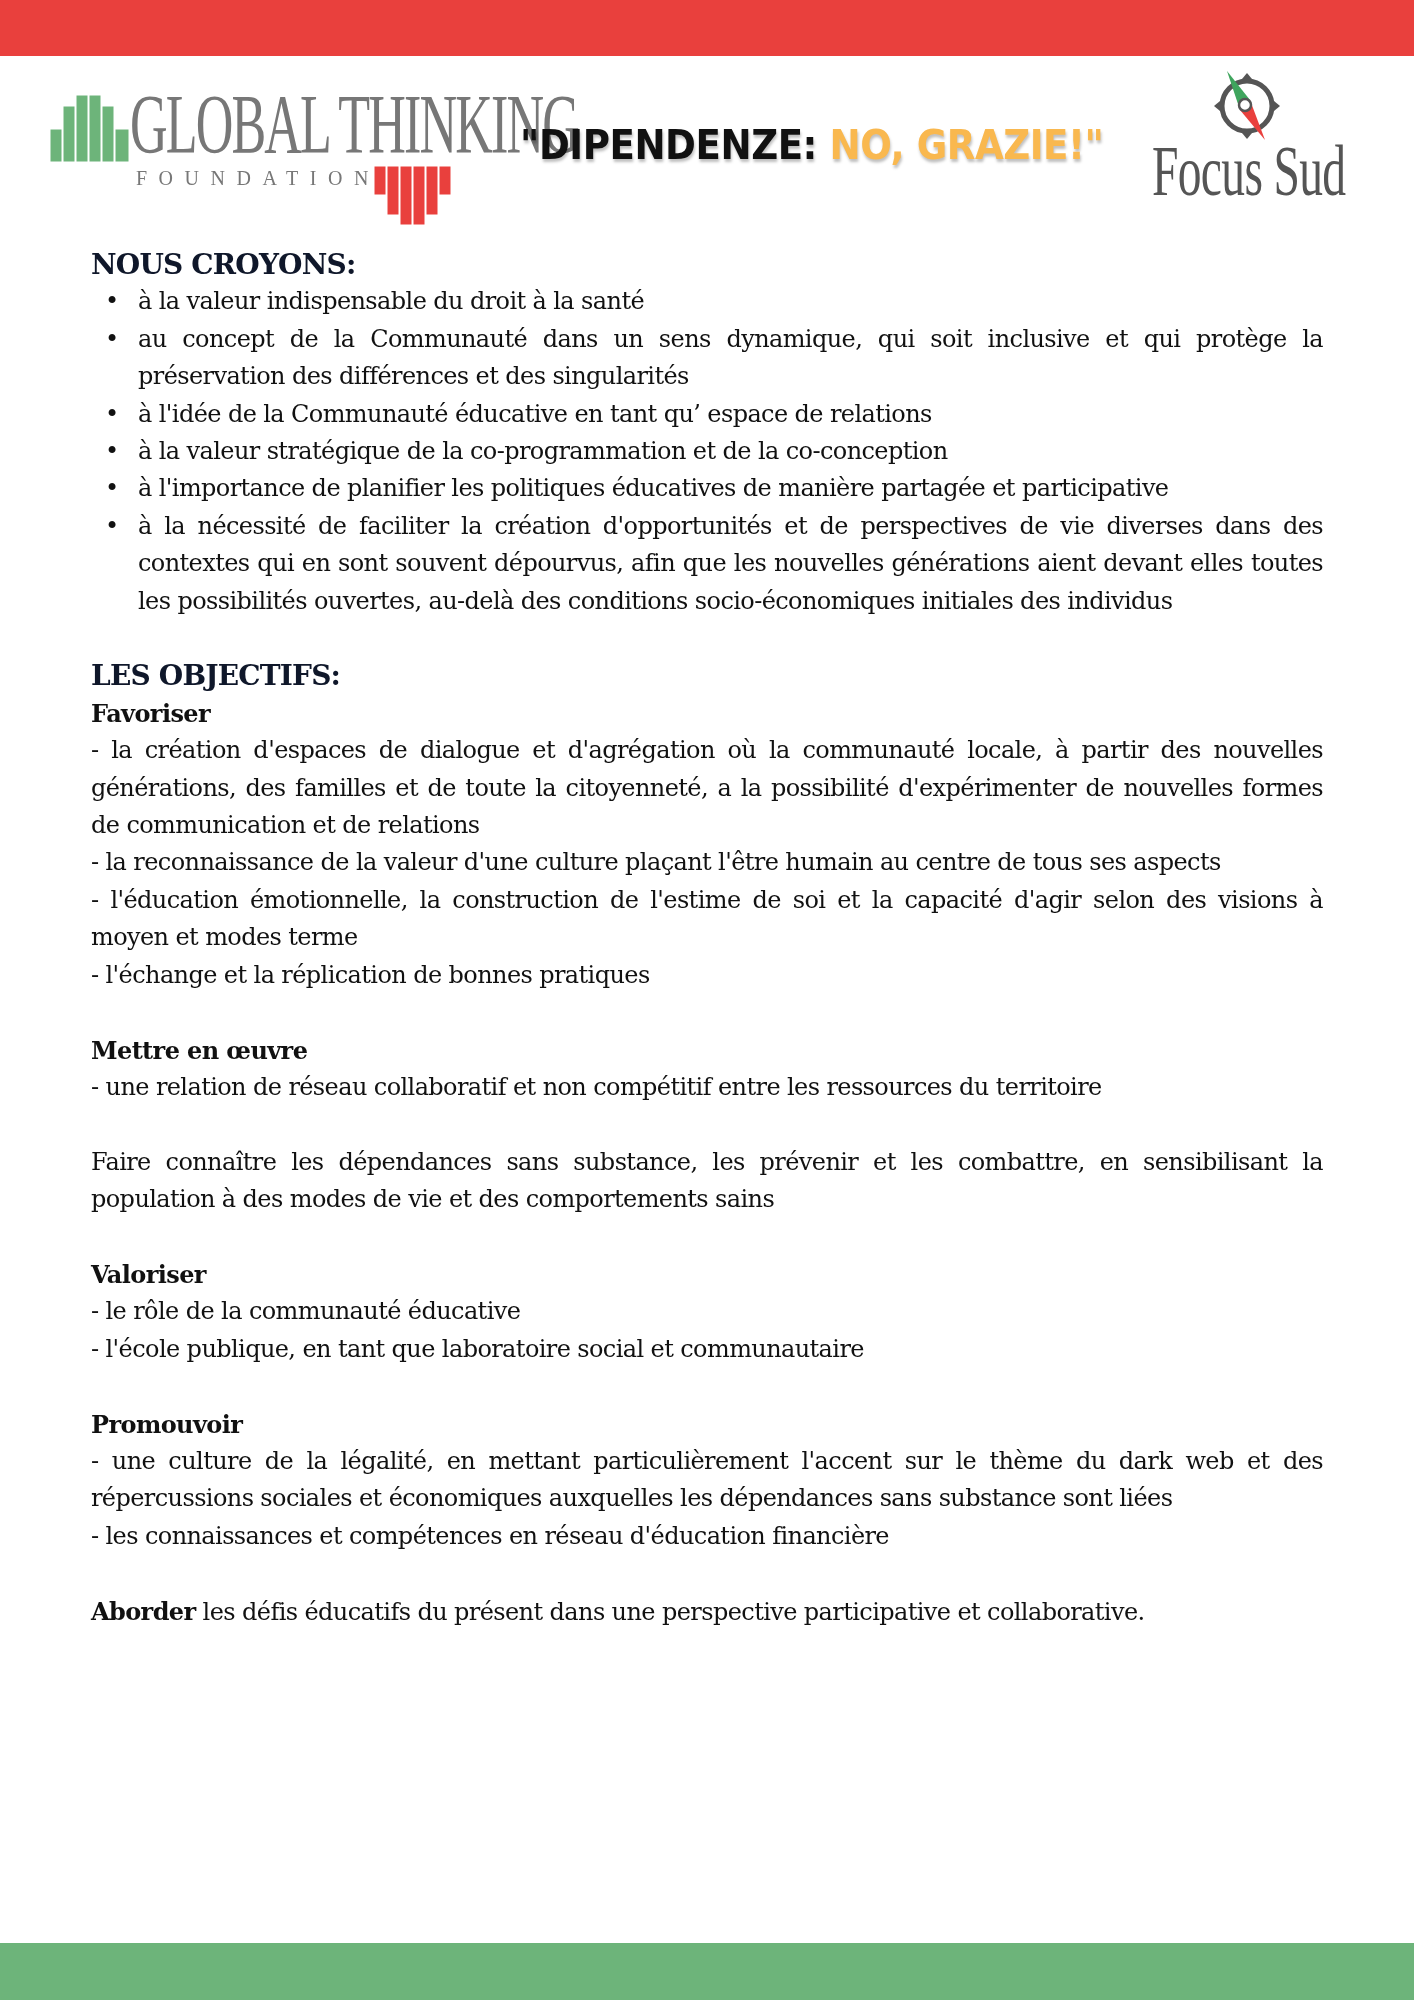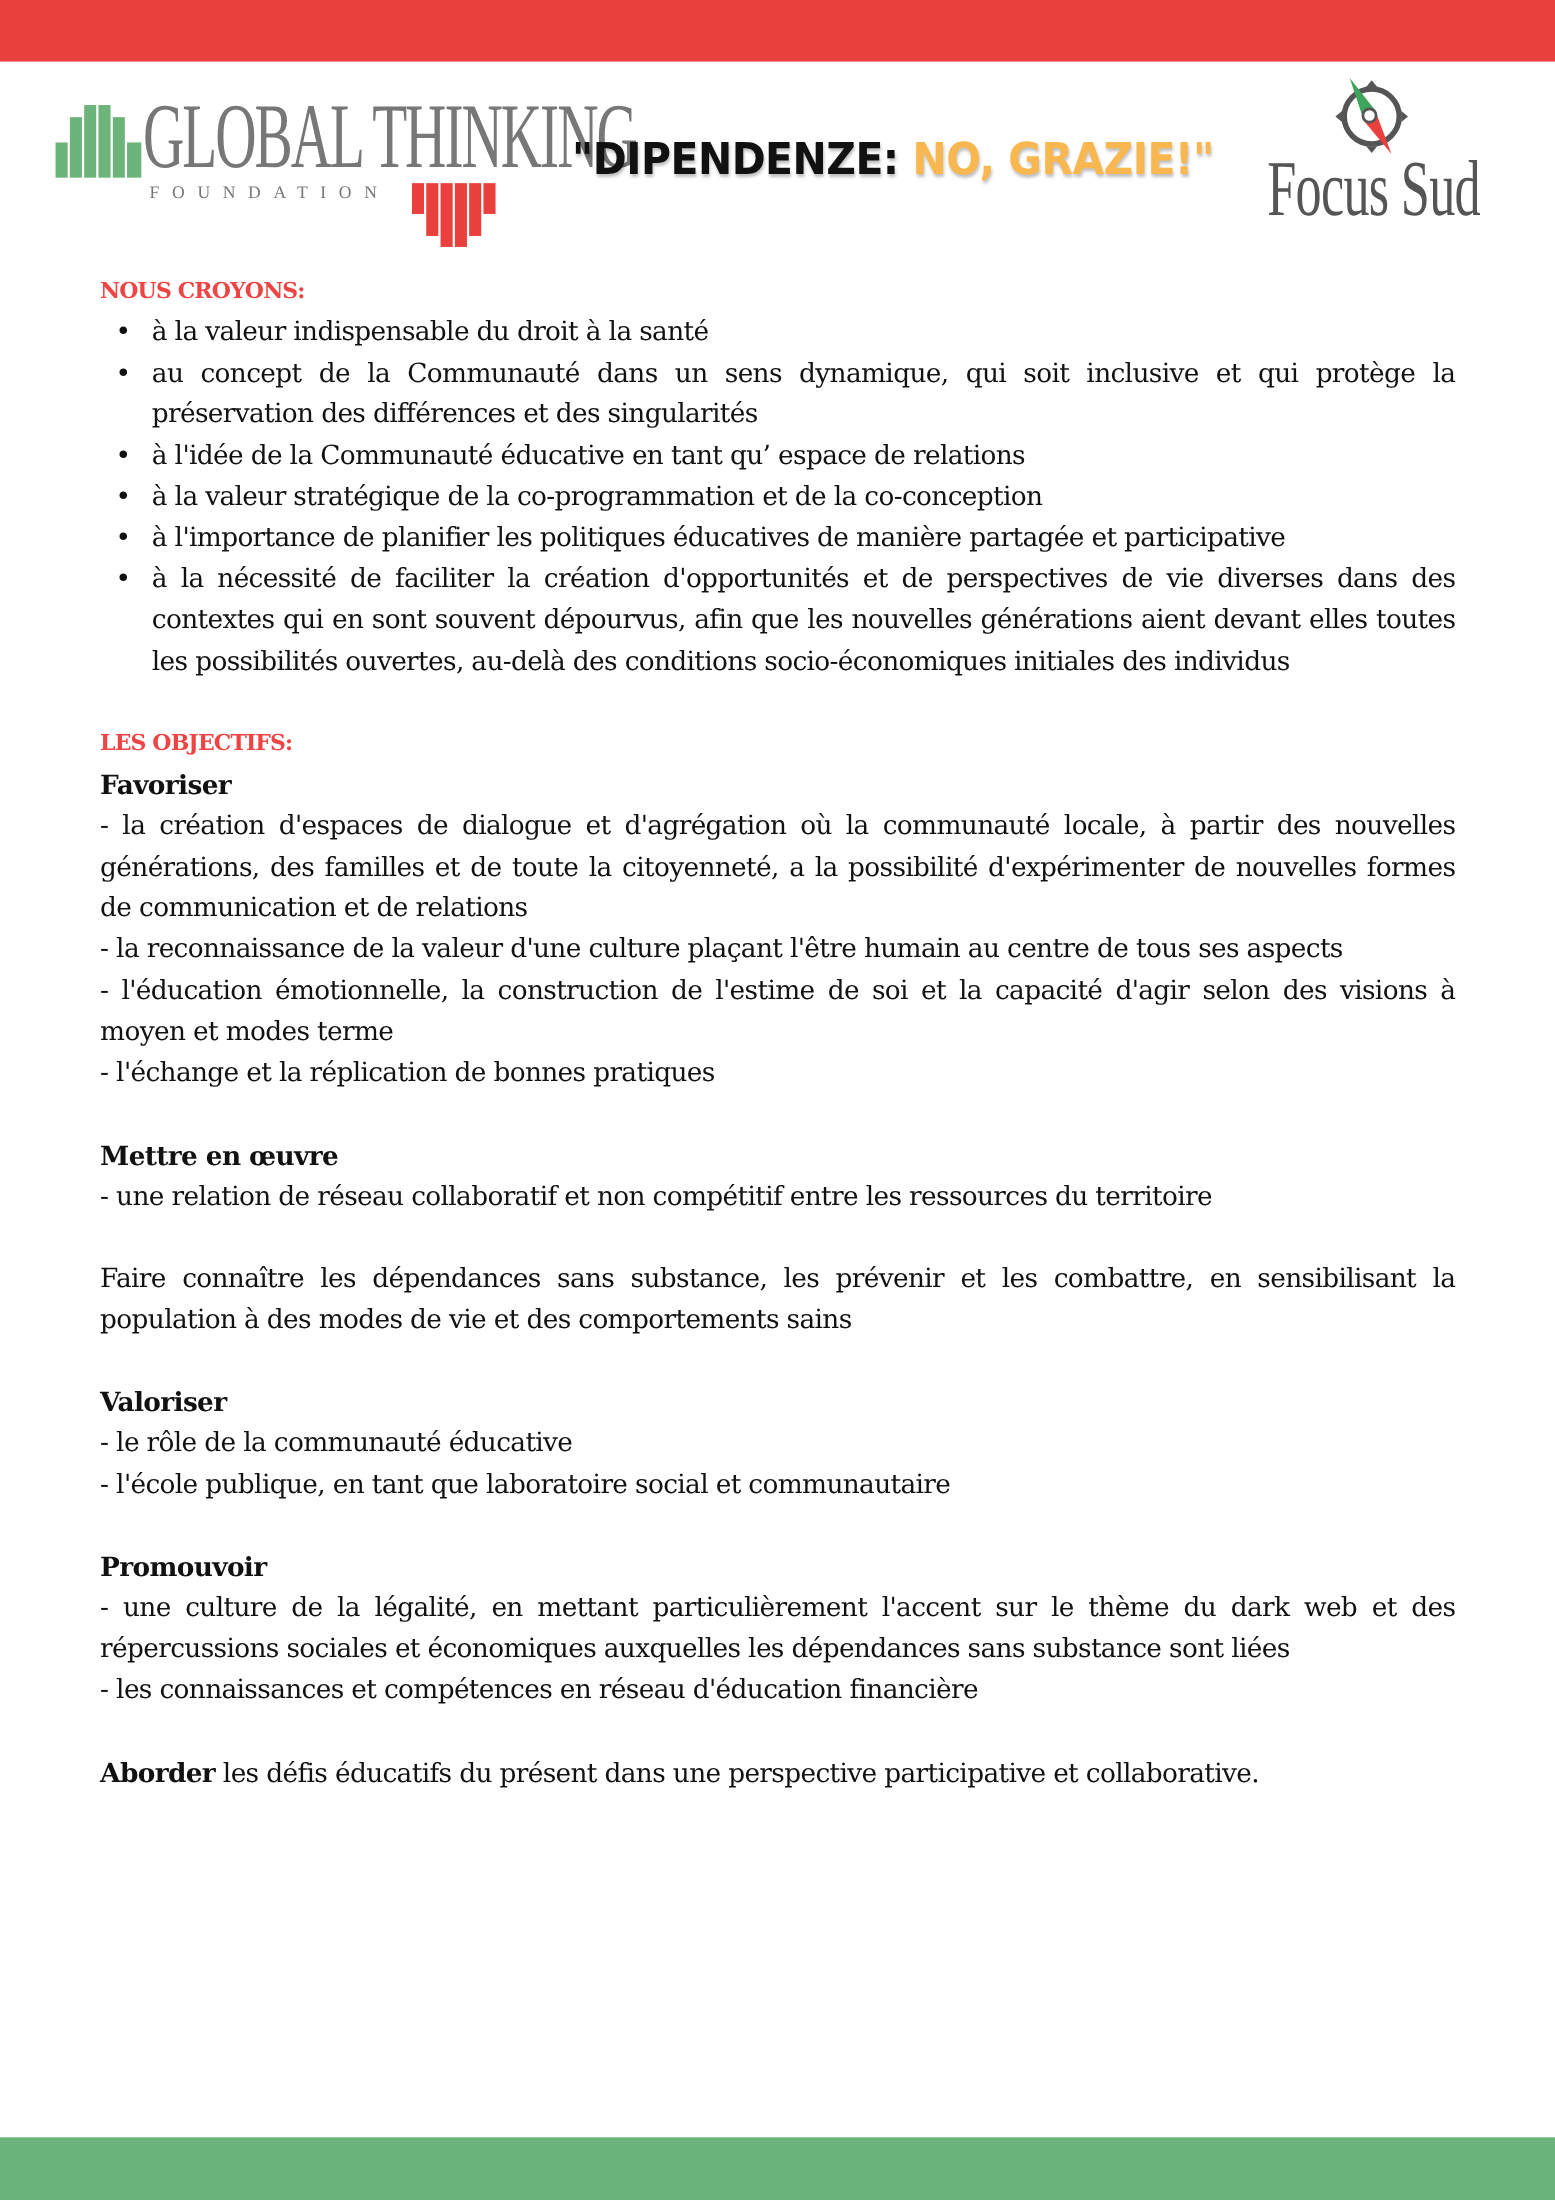--- a/index.html
+++ b/index.html
@@ -7,35 +7,35 @@
            font-family: "DejaVu Serif", "Liberation Serif", serif; color: #111111; }
     .top-band { position: absolute; left: 0; top: 0; width: 1414px; height: 56px; background: #e9403d; }
     .bottom-band { position: absolute; left: 0; top: 1943px; width: 1414px; height: 57px; background: #6db47a; }
 
     
     .logo-gtf { position: absolute; left: 48px; top: 80px; width: 420px; height: 150px; }
     .gtf-title { position: absolute; left: 82px; top: 0px; font-family: "Liberation Serif", serif;
                  font-size: 84px; line-height: 90px; color: #777777; letter-spacing: -3px;
                  transform: scaleX(0.62); transform-origin: left top; white-space: nowrap; font-weight: normal; }
     .gtf-sub { position: absolute; left: 88px; top: 87px; font-family: "Liberation Serif", serif;
-               font-size: 16px; color: #777777; letter-spacing: 11.5px; white-space: nowrap; }
+               font-size: 20px; color: #777777; letter-spacing: 11.5px; white-space: nowrap; }
     .headline { position: absolute; left: 520px; top: 122px; font-family: "DejaVu Sans", sans-serif;
                 font-weight: bold; font-size: 40px; letter-spacing: -0.5px; white-space: nowrap;
                 transform: scaleX(0.93); transform-origin: left top; text-shadow: 1px 3px 3px rgba(0,0,0,0.25); }
     .headline .dark { color: #111111; }
     .headline .accent { color: #f9b84f; }
     .logo-fs { position: absolute; left: 1140px; top: 68px; width: 220px; height: 150px; }
     .fs-name { position: absolute; left: 12px; top: 64px; font-family: "Liberation Serif", serif;
                font-size: 72px; line-height: 78px; color: #555555; white-space: nowrap;
                transform: scaleX(0.66); transform-origin: left top; letter-spacing: -1px; }
 
     
     .content { position: absolute; left: 91px; top: 246px; width: 1232px; font-size: 25px; line-height: 37.4px; }
     .content p { margin: 0; }
-    .sec-title { font-family: "DejaVu Serif", serif; font-weight: bold; color: #ef4444; font-size: 20px;
+    .sec-title { font-family: "DejaVu Serif", serif; font-weight: bold; color: #0f172a; font-size: 28px;
                  letter-spacing: -0.8px; line-height: 37.4px; }
     ul.beliefs { margin: 0; padding: 0 0 0 47px; list-style: none; }
     ul.beliefs li { position: relative; text-align: justify; }
     ul.beliefs li::before { content: "\2022"; position: absolute; left: -33px; top: 0; }
     .just { text-align: justify; }
     .sub-title { font-weight: bold; }
     .gap { height: 37.4px; }
     .txt { font-size: 24px; letter-spacing: -0.6px; }
   </style>
 </head>

